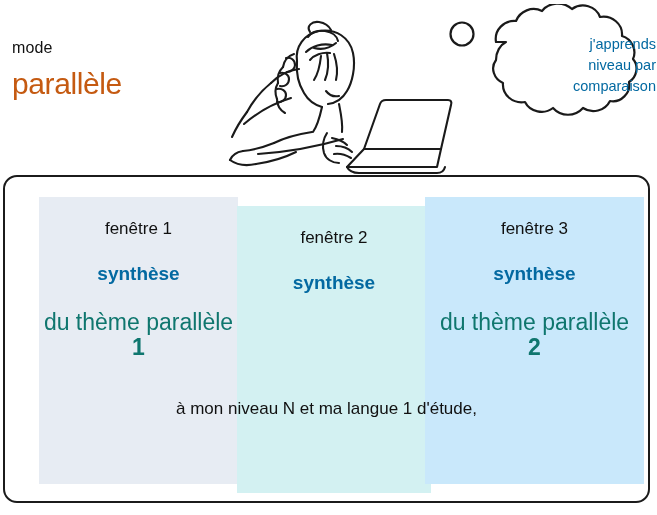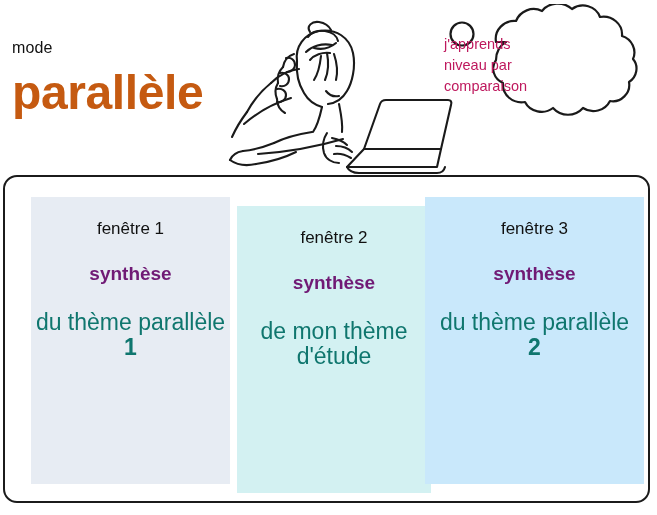--- a/index.html
+++ b/index.html
@@ -28,22 +28,22 @@
     left: 12px;
     top: 39px;
     font-size: 16px;
     color: #111111;
     letter-spacing: .1px;
   }
   #mode-title {
     position: absolute;
     left: 12px;
     top: 69px;
-    font-size: 48px;
-    font-weight: bold;
+    font-size: 30px;
+    font-weight: normal;
     color: #C55A11;
     letter-spacing: -0.4px;
     line-height: 1;
   }
 
   
   #illustration {
     position: absolute;
     left: 214px;
     top: 6px;
@@ -55,24 +55,24 @@
     left: 444px;
     top: 4px;
     width: 212px;
     height: 136px;
   }
   #bubble-text {
     position: absolute;
     left: 0;
     top: 30px;
     width: 212px;
-    text-align: left;
+    text-align: right;
     font-size: 14.5px;
     line-height: 21px;
-    color: #be185d;
+    color: #0369a1;
   }
 
   
   #panel {
     position: absolute;
     left: 3px;
     top: 175px;
     width: 647px;
     height: 328px;
     border: 2.5px solid #1b1b1b;
@@ -85,42 +85,42 @@
     position: absolute;
     left: 0; top: 0;
     width: 100%;
     height: 100%;
   }
   .column {
     position: absolute;
     top: 20px;
     height: 287px;
   }
-  .col-1 { left: 26px;  width: 199px; }
+  .col-1 { left: 34px;  width: 199px; }
   .col-2 { left: 232px; width: 194px; }
   .col-3 { left: 420px; width: 219px; }
 
   .col-window-label {
     position: absolute;
     left: 0;
     top: 22px;
     width: 100%;
     text-align: center;
     font-size: 17px;
     color: #111111;
   }
   .col-synthese {
     position: absolute;
     left: 0;
     top: 66px;
     width: 100%;
     text-align: center;
     font-size: 19px;
     font-weight: bold;
-    color: #701a75;
+    color: #0369a1;
   }
   .col-desc {
     position: absolute;
     left: 0;
     top: 113px;
     width: 100%;
     text-align: center;
     font-size: 23px;
     line-height: 25px;
     color: #0f766e;
@@ -236,32 +236,29 @@
       <div class="col-synthese">synthèse</div>
       <div class="col-desc">
         <span>du thème parallèle</span><br>
         <b>1</b>
       </div>
     </div>
 
     <div class="column col-2" style="background: rgb(211, 241, 242); margin-top: 9px;">
       <div class="col-window-label">fenêtre 2</div>
       <div class="col-synthese">synthèse</div>
-      <div class="col-desc">
-        <span>de mon thème</span><br>
-        <span>d'étude</span>
-      </div>
     </div>
 
     <div class="column col-3" style="background: rgb(201, 232, 251);">
       <div class="col-window-label">fenêtre 3</div>
       <div class="col-synthese">synthèse</div>
       <div class="col-desc">
         <span>du thème parallèle</span><br>
         <b>2</b>
       </div>
     </div>
 
   </div>
 
   <div id="footer-note">
+    <span>à mon niveau N  et ma langue 1 d'étude,</span>
   </div>
 </div>
 
 </body></html>

